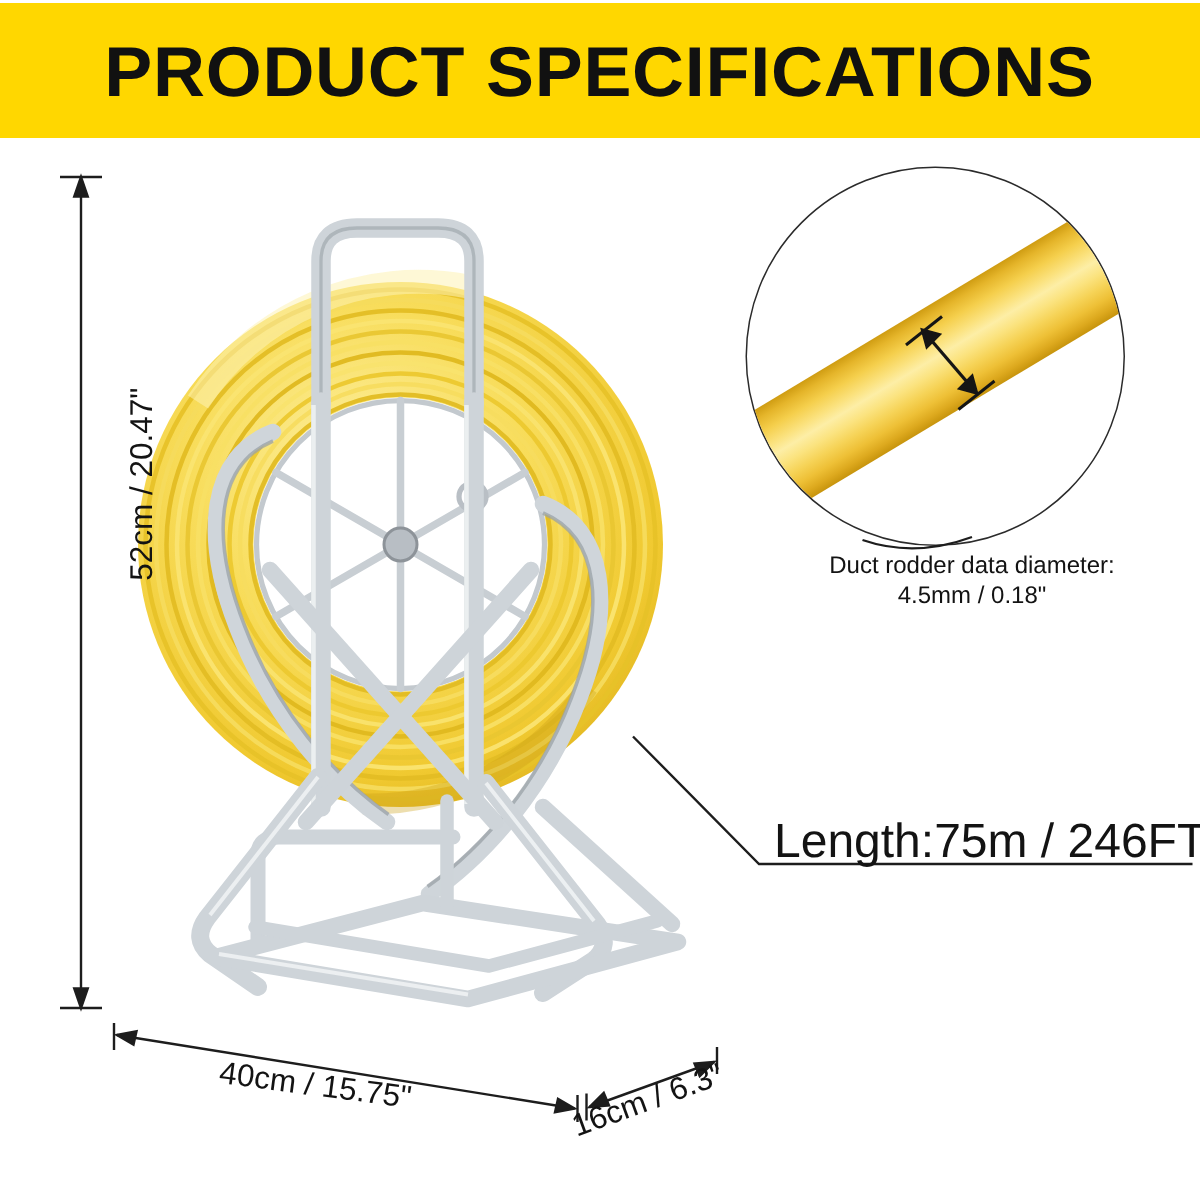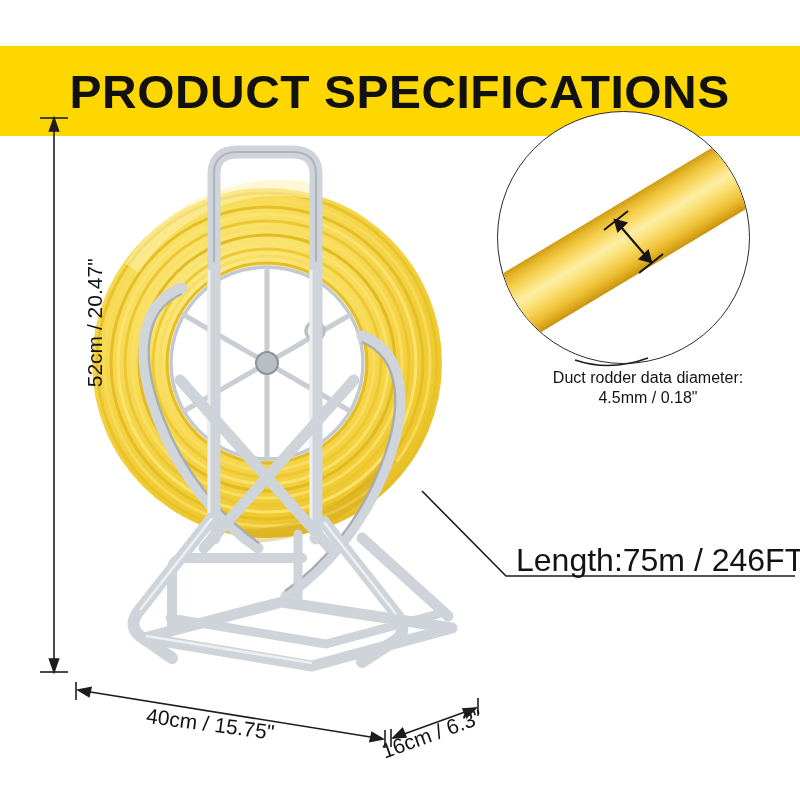--- a/index.html
+++ b/index.html
@@ -24,21 +24,20 @@
   #header-banner {
     position: absolute;
     left: 0;
     top: 2px;
     width: 800px;
     height: 90px;
     background: var(--banner-bg, #FFD700);
     display: flex;
     align-items: center;
     justify-content: center;
-    margin-top: 44px;
   }
   #header-title {
     font-family: "Liberation Sans", sans-serif;
     font-weight: bold;
     font-size: 47px;
     letter-spacing: 0.5px;
     color: var(--banner-fg, #111111);
     white-space: nowrap;
     line-height: 1;
     transform: scaleX(1.02);

